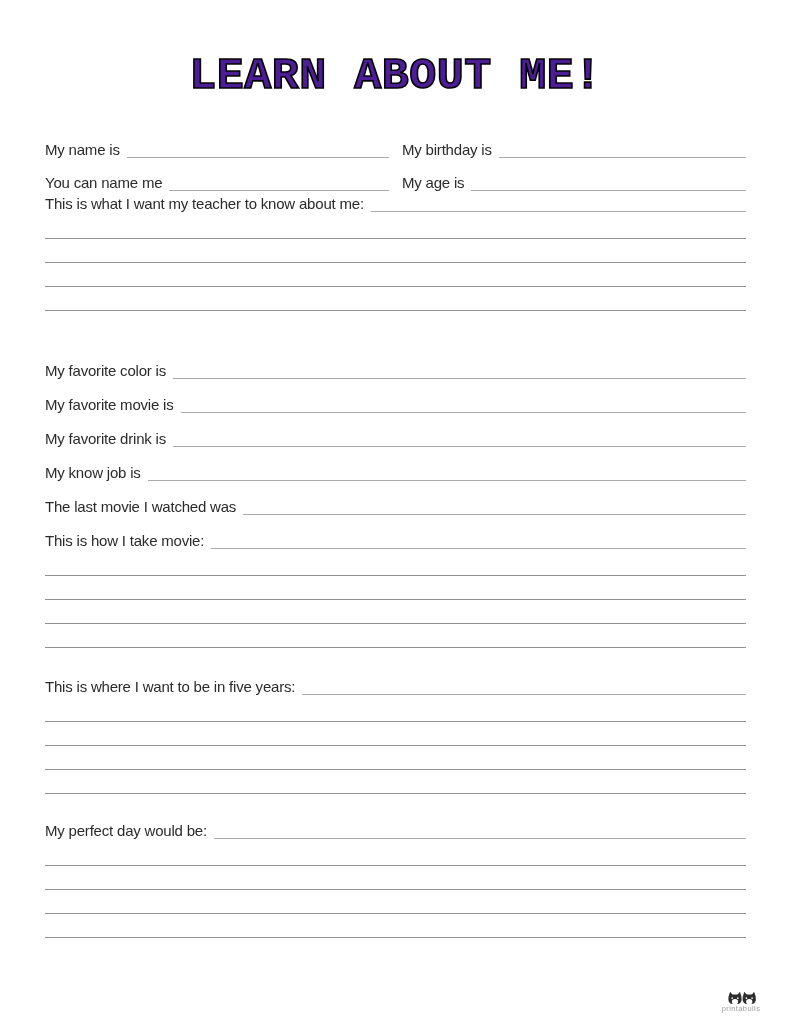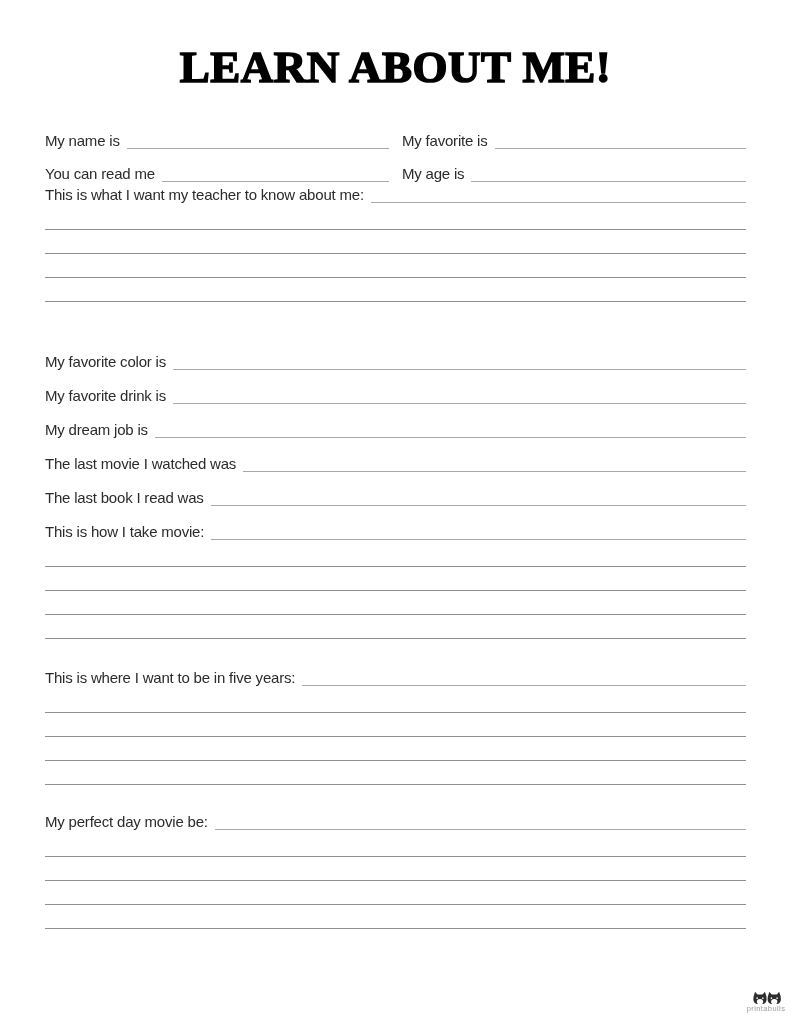--- a/index.html
+++ b/index.html
@@ -11,29 +11,29 @@
     color: #2b2b2b;
   }
   .page {
     position: relative;
     width: 791px; height: 1024px;
     padding: 0 45px;
     background: #ffffff;
     overflow: hidden;
   }
   .title {
-    margin: 0;
+    margin: 9px;
     padding-top: 42px;
     text-align: center;
-    font-family: Liberation Serif, serif;
+    font-family: Liberation Mono, monospace;
     font-weight: 900;
     font-size: 45px;
     line-height: 1.15;
     letter-spacing: 0.5px;
-    color: #000000;
+    color: #4c1d95;
     -webkit-text-stroke: 1.6px #000000;
   }
   .top-grid {
     display: grid;
     grid-template-columns: 1fr 1fr;
     column-gap: 32px;
     row-gap: 11px;
     margin-top: 38px;
     gap: 13px;
   }
@@ -55,21 +55,21 @@
     border-bottom: 1.4px solid #8f8f8f;
   }
   .sec-teacher { margin-top: 1px; }
   .singles { margin-top: 51px; }
   .singles .frow { margin-bottom: 14px; }
   .sec-breaks { margin-top: 12px; }
   .sec-five { margin-top: 30px; }
   .sec-day { margin-top: 28px; }
   .logo {
     position: absolute;
-    right: 1px;
+    right: 26px;
     bottom: 12px;
     width: 48px;
     text-align: center;
   }
   .logo svg { display: block; margin: 0 auto; }
   .logo-text {
     display: block;
     margin-top: 1px;
     font-size: 7.5px;
     line-height: 1;
@@ -83,25 +83,25 @@
 <div class="page">
 
   <h1 class="title">LEARN ABOUT ME!</h1>
 
   <div class="top-grid">
     <div class="frow">
       <span class="flabel">My name is</span>
       <span class="fline"></span>
     </div>
     <div class="frow">
-      <span class="flabel">My favorite is</span>
+      <span class="flabel">My birthday is</span>
       <span class="fline"></span>
     </div>
     <div class="frow">
-      <span class="flabel">You can read me</span>
+      <span class="flabel">You can name me</span>
       <span class="fline"></span>
     </div>
     <div class="frow">
       <span class="flabel">My age is</span>
       <span class="fline"></span>
     </div>
   </div>
 
   <div class="sec-teacher">
     <div class="frow">
@@ -113,33 +113,33 @@
     <div class="ruled"></div>
     <div class="ruled"></div>
   </div>
 
   <div class="singles">
     <div class="frow">
       <span class="flabel">My favorite color is</span>
       <span class="fline"></span>
     </div>
     <div class="frow">
+      <span class="flabel">My favorite movie is</span>
+      <span class="fline"></span>
+    </div>
+    <div class="frow">
       <span class="flabel">My favorite drink is</span>
       <span class="fline"></span>
     </div>
     <div class="frow">
-      <span class="flabel">My dream job is</span>
+      <span class="flabel">My know job is</span>
       <span class="fline"></span>
     </div>
     <div class="frow">
       <span class="flabel">The last movie I watched was</span>
-      <span class="fline"></span>
-    </div>
-    <div class="frow">
-      <span class="flabel">The last book I read was</span>
       <span class="fline"></span>
     </div>
   </div>
 
   <div class="sec-breaks">
     <div class="frow">
       <span class="flabel">This is how I take movie:</span>
       <span class="fline"></span>
     </div>
     <div class="ruled"></div>
@@ -154,21 +154,21 @@
       <span class="fline"></span>
     </div>
     <div class="ruled"></div>
     <div class="ruled"></div>
     <div class="ruled"></div>
     <div class="ruled"></div>
   </div>
 
   <div class="sec-day">
     <div class="frow">
-      <span class="flabel">My perfect day movie be:</span>
+      <span class="flabel">My perfect day would be:</span>
       <span class="fline"></span>
     </div>
     <div class="ruled"></div>
     <div class="ruled"></div>
     <div class="ruled"></div>
     <div class="ruled"></div>
   </div>
 
   <div class="logo">
     <span>

